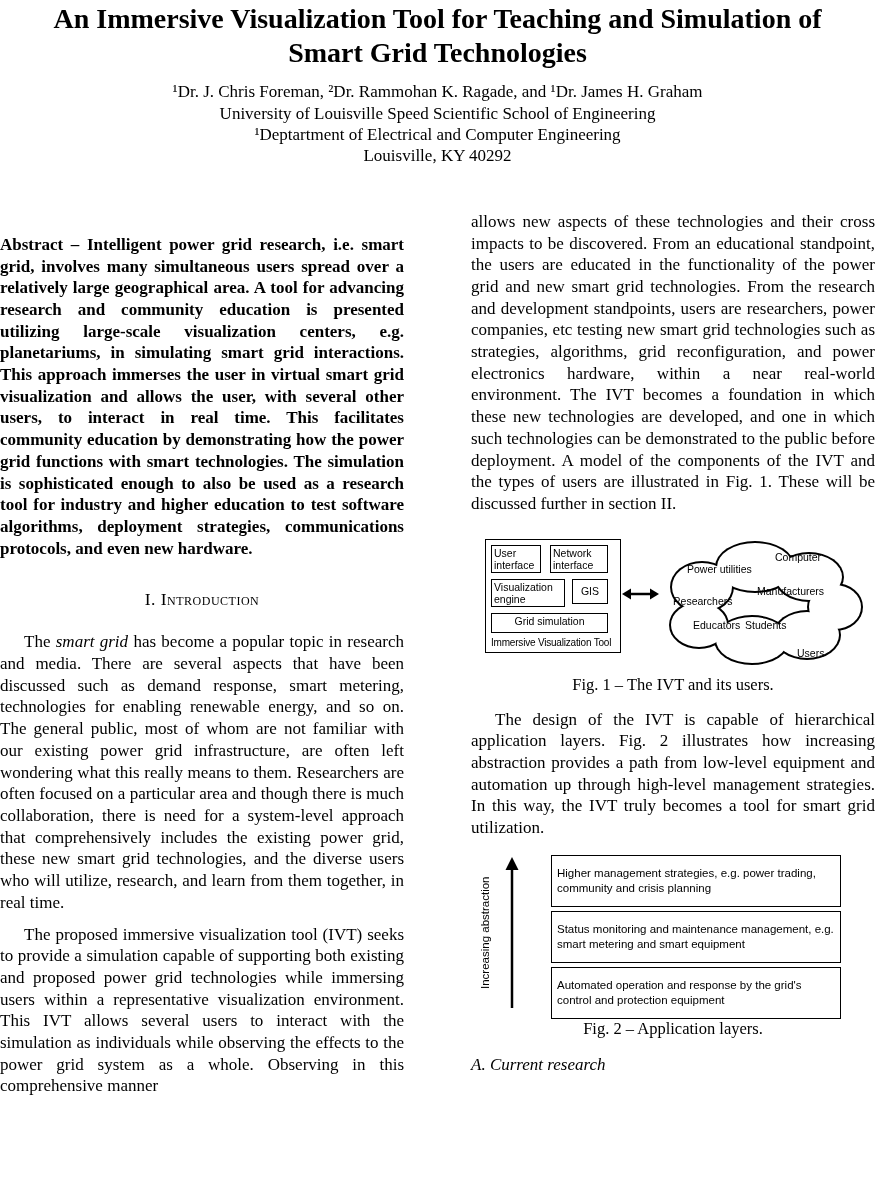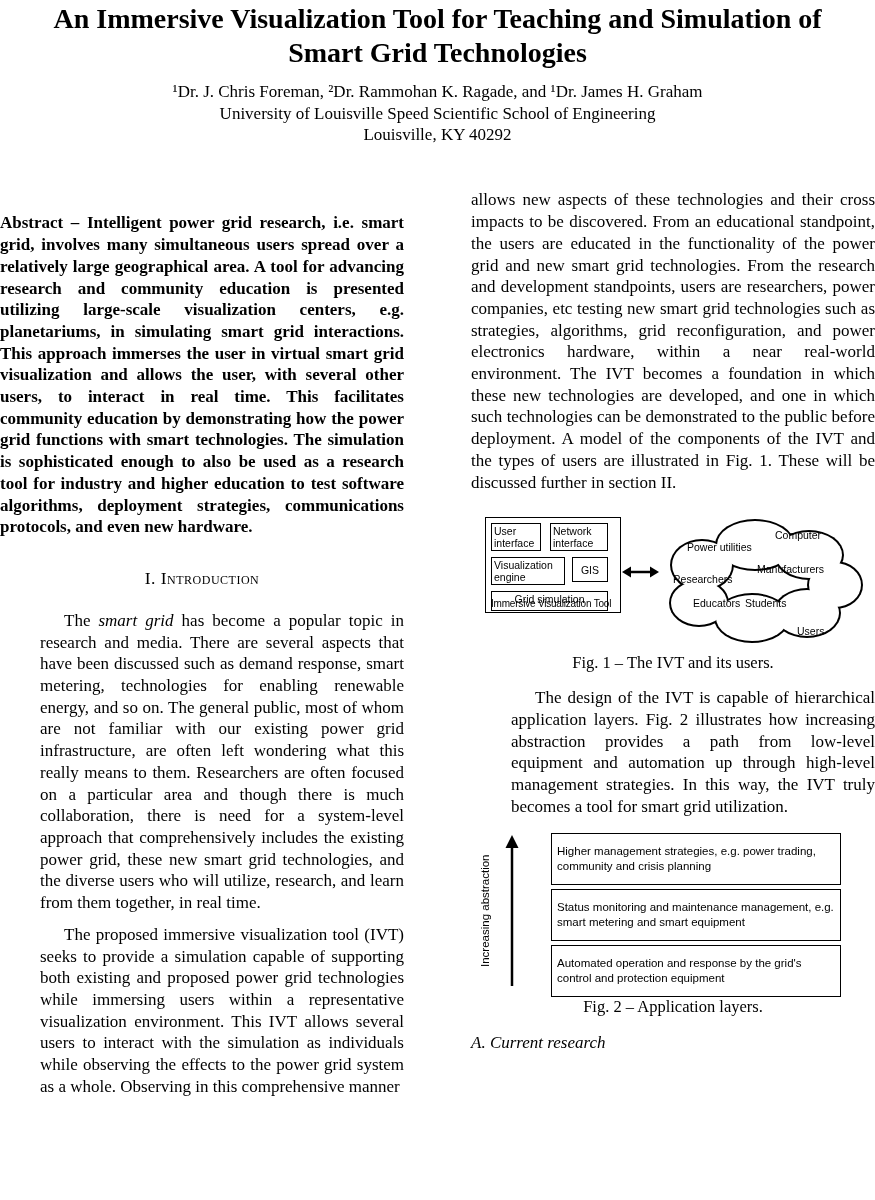--- a/index.html
+++ b/index.html
@@ -13,35 +13,35 @@
   .authors { font-size:17px; line-height:1.26; }
   .affil { font-size:17px; line-height:1.26; }
 
   
   .columns { display:flex; gap:67px; margin-top:44px; }
   .col { width:404px; }
   .col-left { padding-top:23px; }
 
   p.body { font-size:17px; line-height:21.7px; text-align:justify; }
   p.body + p.body { margin-top:10px; }
-  .indent { text-indent:24px;padding-left:40px; }
+  .indent { text-indent:24px; }
   .abstract { font-weight:700; }
   .italic { font-style:italic; }
 
   .section-heading { font-size:17.5px; font-weight:400; font-variant:small-caps; letter-spacing:0.5px; text-align:center; margin:30px 0 21px; }
   .caption { font-size:16.5px; text-align:center; margin:4px 0 0; }
   .caption-f1 { margin-top:2px; }
   .after-caption { margin-top:14px; }
   .subsection { font-size:17px; font-style:italic; font-weight:400; margin:16px 0 9px; }
 
   figure { margin:0; }
 
   
   .fig1 { position:relative; height:140px; margin-top:18px; font-family:"Liberation Sans", sans-serif; }
-  .ivt-box { position:absolute; left:14px; top:6px; width:136px; height:96px; border:1px solid #000; font-size:10.5px; line-height:1.15; background:#fff; }
+  .ivt-box { position:absolute; left:14px; top:6px; width:136px; height:114px; border:1px solid #000; font-size:10.5px; line-height:1.15; background:#fff; }
   .fbox { position:absolute; border:1px solid #000; padding:1px 2px; background:#fff; }
   .ui-box  { left:5px;  top:5px;  width:50px; height:28px; }
   .net-box { left:64px; top:5px;  width:58px; height:28px; }
   .vis-box { left:5px;  top:39px; width:74px; height:28px; }
   .gis-box { left:86px; top:39px; width:36px; height:25px; display:flex; align-items:center; justify-content:center; }
   .grid-box{ left:5px;  top:73px; width:117px; height:20px; text-align:center; }
   .ivt-label { position:absolute; left:5px; bottom:3px; font-size:10px; white-space:nowrap; letter-spacing:-0.2px; }
   .dbl-arrow { position:absolute; left:151px; top:52px; }
   .cloud-wrap { position:absolute; left:186px; top:2px; width:208px; height:136px; font-size:10.5px; }
   .cloud-svg { position:absolute; left:0; top:0; width:208px; height:136px; }
@@ -63,20 +63,21 @@
 </style>
 </head>
 <body>
 
 <div class="page">
 
   <header class="header">
     <h1 class="title">An Immersive Visualization Tool for Teaching and Simulation of Smart Grid Technologies</h1>
     <div class="authors">¹Dr. J. Chris Foreman, ²Dr. Rammohan K. Ragade, and ¹Dr. James H. Graham</div>
     <div class="affil">University of Louisville Speed Scientific School of Engineering</div>
+    <div class="affil">¹Deptartment of Electrical and Computer Engineering</div>
     <div class="affil">Louisville, KY 40292</div>
   </header>
 
   <div class="columns">
 
     <div class="col col-left">
       <p class="body abstract">Abstract – Intelligent power grid research, i.e. smart grid, involves many simultaneous users spread over a relatively large geographical area. A tool for advancing research and community education is presented utilizing large-scale visualization centers, e.g. planetariums, in simulating smart grid interactions. This approach immerses the user in virtual smart grid visualization and allows the user, with several other users, to interact in real time. This facilitates community education by demonstrating how the power grid functions with smart technologies. The simulation is sophisticated enough to also be used as a research tool for industry and higher education to test software algorithms, deployment strategies, communications protocols, and even new hardware.</p>
       <h2 class="section-heading">I. Introduction</h2>
       <p class="body indent"><span>The </span><span class="italic">smart grid</span><span> has become a popular topic in research and media. There are several aspects that have been discussed such as demand response, smart metering, technologies for enabling renewable energy, and so on. The general public, most of whom are not familiar with our existing power grid infrastructure, are often left wondering what this really means to them. Researchers are often focused on a particular area and though there is much collaboration, there is need for a system-level approach that comprehensively includes the existing power grid, these new smart grid technologies, and the diverse users who will utilize, research, and learn from them together, in real time.</span></p>
       <p class="body indent">The proposed immersive visualization tool (IVT) seeks to provide a simulation capable of supporting both existing and proposed power grid technologies while immersing users within a representative visualization environment. This IVT allows several users to interact with the simulation as individuals while observing the effects to the power grid system as a whole. Observing in this comprehensive manner</p>

